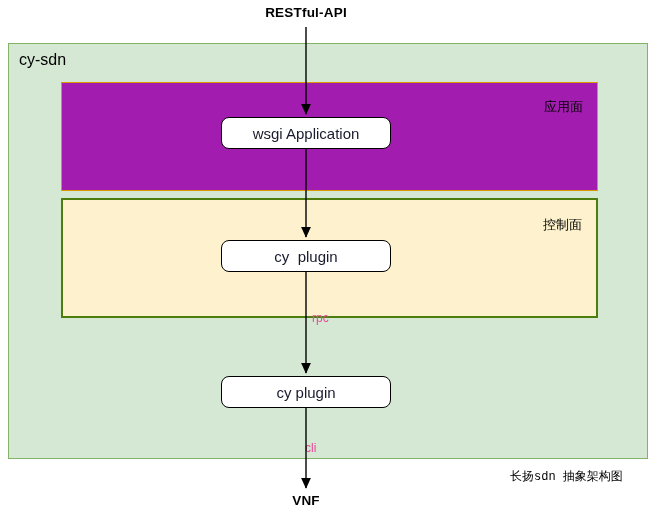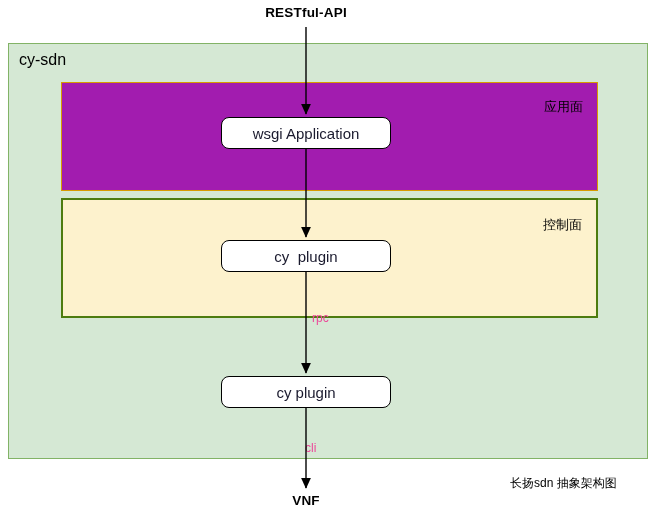--- a/index.html
+++ b/index.html
@@ -145,22 +145,21 @@
     height: 514px;
     pointer-events: none;
   }
   #caption {
     position: absolute;
     left: 510px;
     top: 468px;
     font-size: 12px;
     color: #000000;
     white-space: nowrap;
-    font-family: Liberation Sans, sans-serif;
-    margin-top: 7px;
+    font-family: Liberation Mono, monospace;
   }
 </style>
 </head>
 <body>
 
 <div id="canvas">
 
   <div id="restful-api-label" class="endpoint-label">RESTful-API</div>
 
   <div id="cy-sdn-container"></div>

